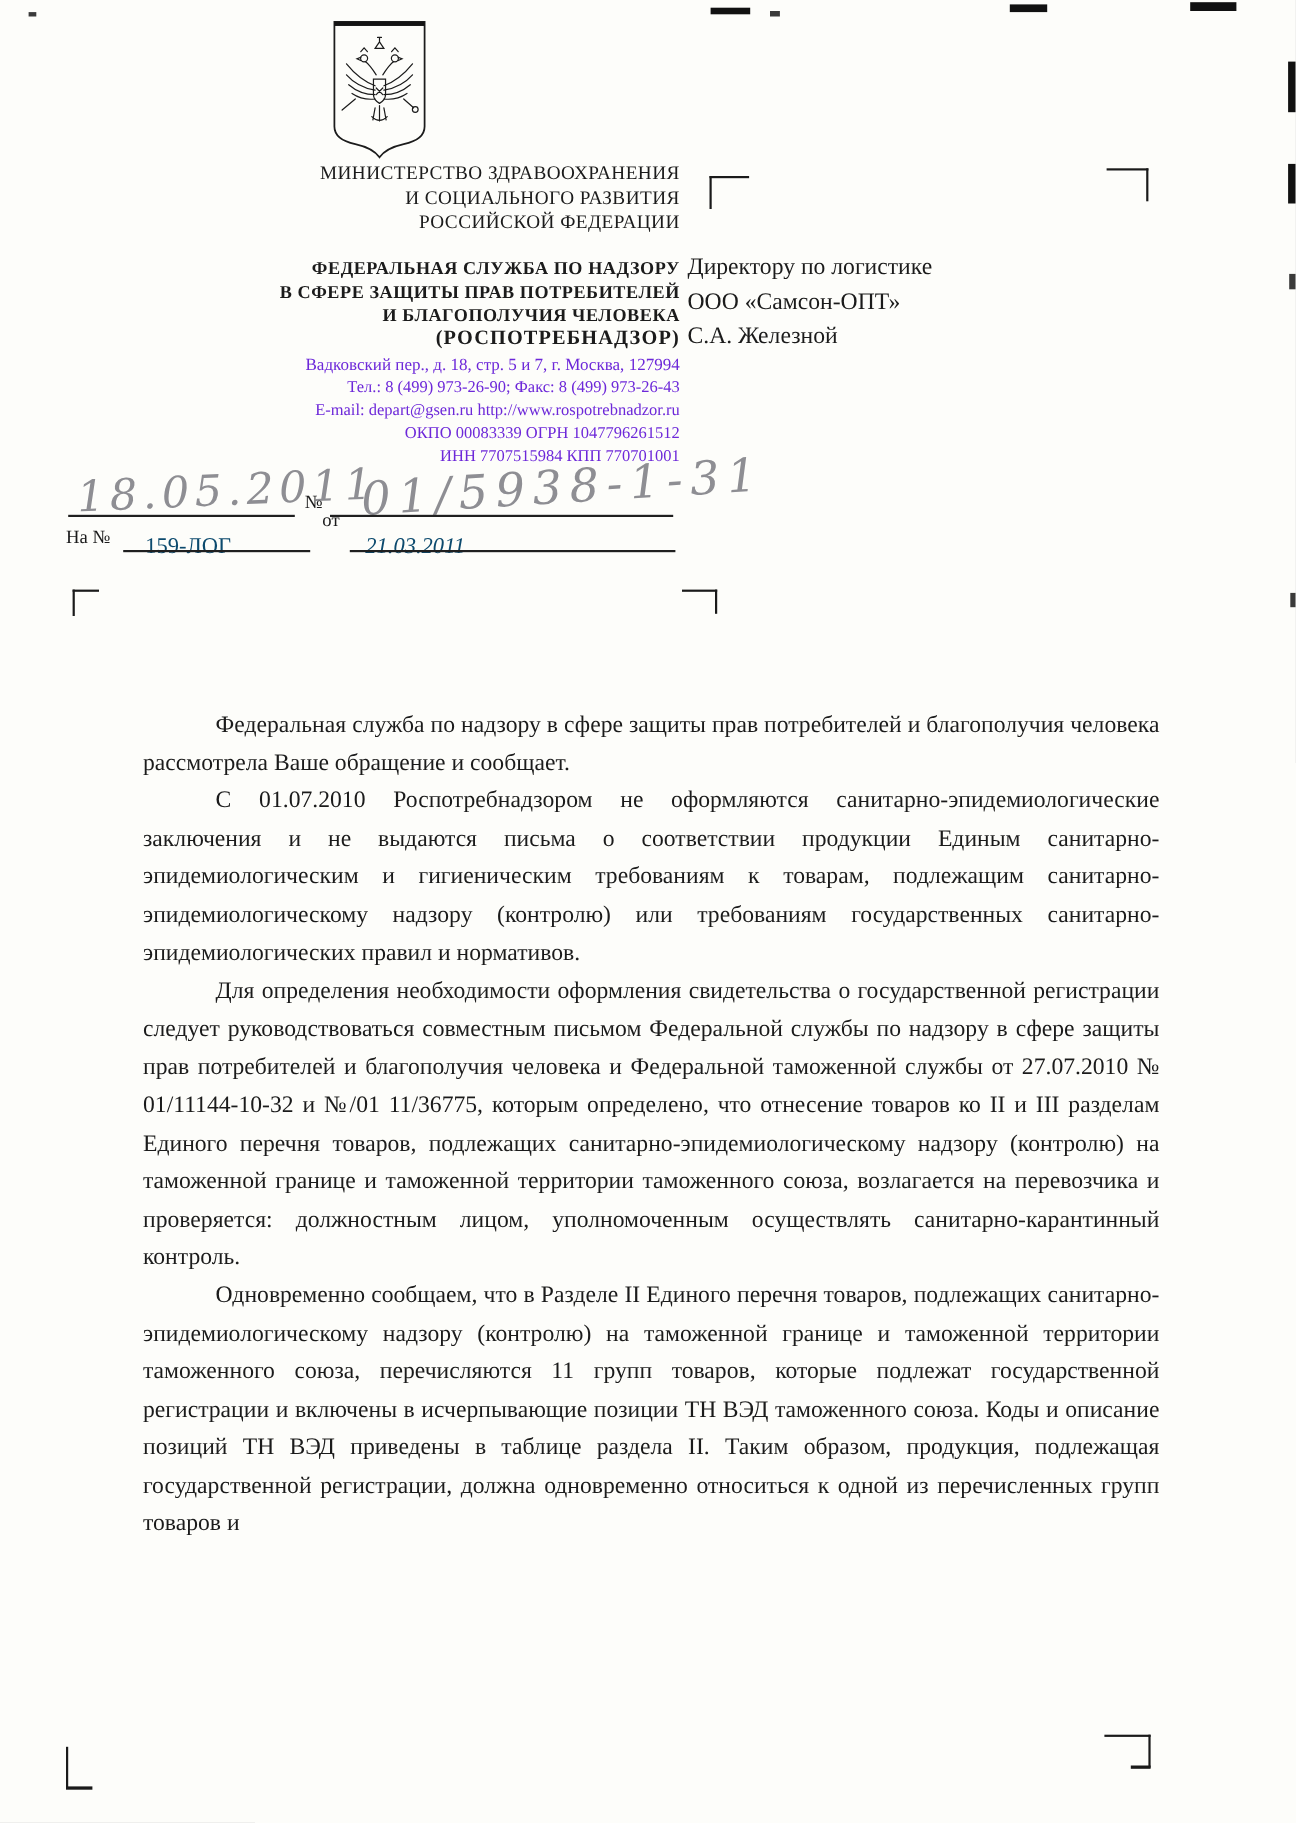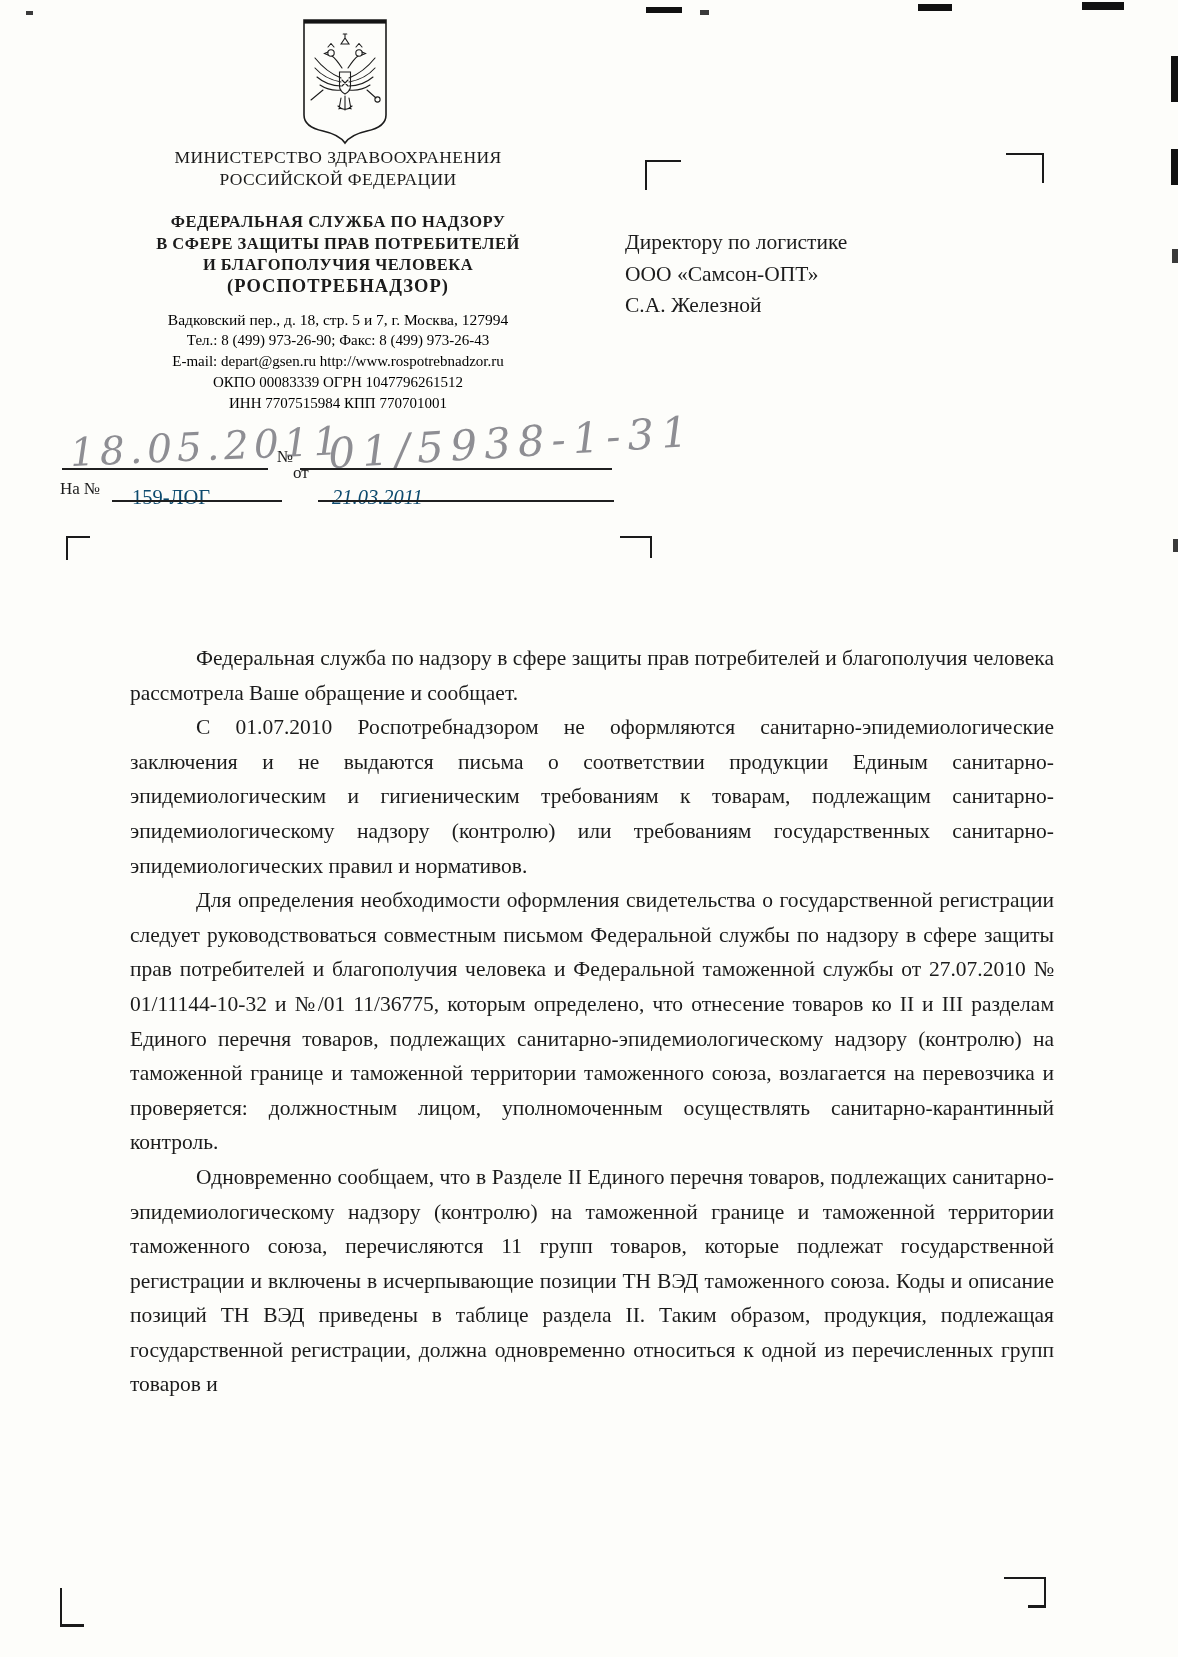--- a/index.html
+++ b/index.html
@@ -7,25 +7,25 @@
     position:relative;
     width:1178px;height:1657px;
     margin:0 auto;
     background:#fdfdfa;
     font-family:"Liberation Serif", serif;
     color:#1b1b1b;
     overflow:hidden;
   }
   .abs{position:absolute;}
   
-  .lh-col{left:58px;top:146px;width:560px;text-align:center;}
+  .lh-col{left:58px;top:146px;width:560px;text-align:right;}
   .ministry{font-size:17.5px;line-height:22px;letter-spacing:.4px;}
   .service{margin-top:21px;font-weight:bold;font-size:16.5px;line-height:21.5px;letter-spacing:.5px;}
   .service .big{font-size:18.5px;letter-spacing:1px;}
-  .contact{margin-top:12px;font-size:15px;line-height:21px;color:#000000;}
+  .contact{margin-top:2px;font-size:15px;line-height:21px;color:#6d28d9;}
   .contact .addr{font-size:15.5px;}
   
   .emblem{left:300px;top:16px;}
   
   .hand{
     font-family:"DejaVu Serif", serif;
     font-style:italic;
     color:#8e8e93;
     white-space:nowrap;
   }
@@ -73,20 +73,21 @@
         <path d="M45 80 L45 94 M41 82 L39 93 M49 82 L51 93 M38 90 Q45 97 52 90"></path>
         <path d="M23 74 L11 84 M67 74 L76 82"></path>
         <circle cx="77.5" cy="83.5" r="2.6"></circle>
       </g>
     </svg>
   </div>
 
   <div class="abs lh-col">
     <div class="ministry">
       <div>МИНИСТЕРСТВО ЗДРАВООХРАНЕНИЯ</div>
+      <div>И СОЦИАЛЬНОГО РАЗВИТИЯ</div>
       <div>РОССИЙСКОЙ ФЕДЕРАЦИИ</div>
     </div>
     <div class="service">
       <div>ФЕДЕРАЛЬНАЯ СЛУЖБА ПО НАДЗОРУ</div>
       <div>В СФЕРЕ ЗАЩИТЫ ПРАВ ПОТРЕБИТЕЛЕЙ</div>
       <div>И БЛАГОПОЛУЧИЯ ЧЕЛОВЕКА</div>
       <div class="big">(РОСПОТРЕБНАДЗОР)</div>
     </div>
     <div class="contact">
       <div class="addr">Вадковский пер., д. 18, стр. 5 и 7,  г. Москва, 127994</div>

